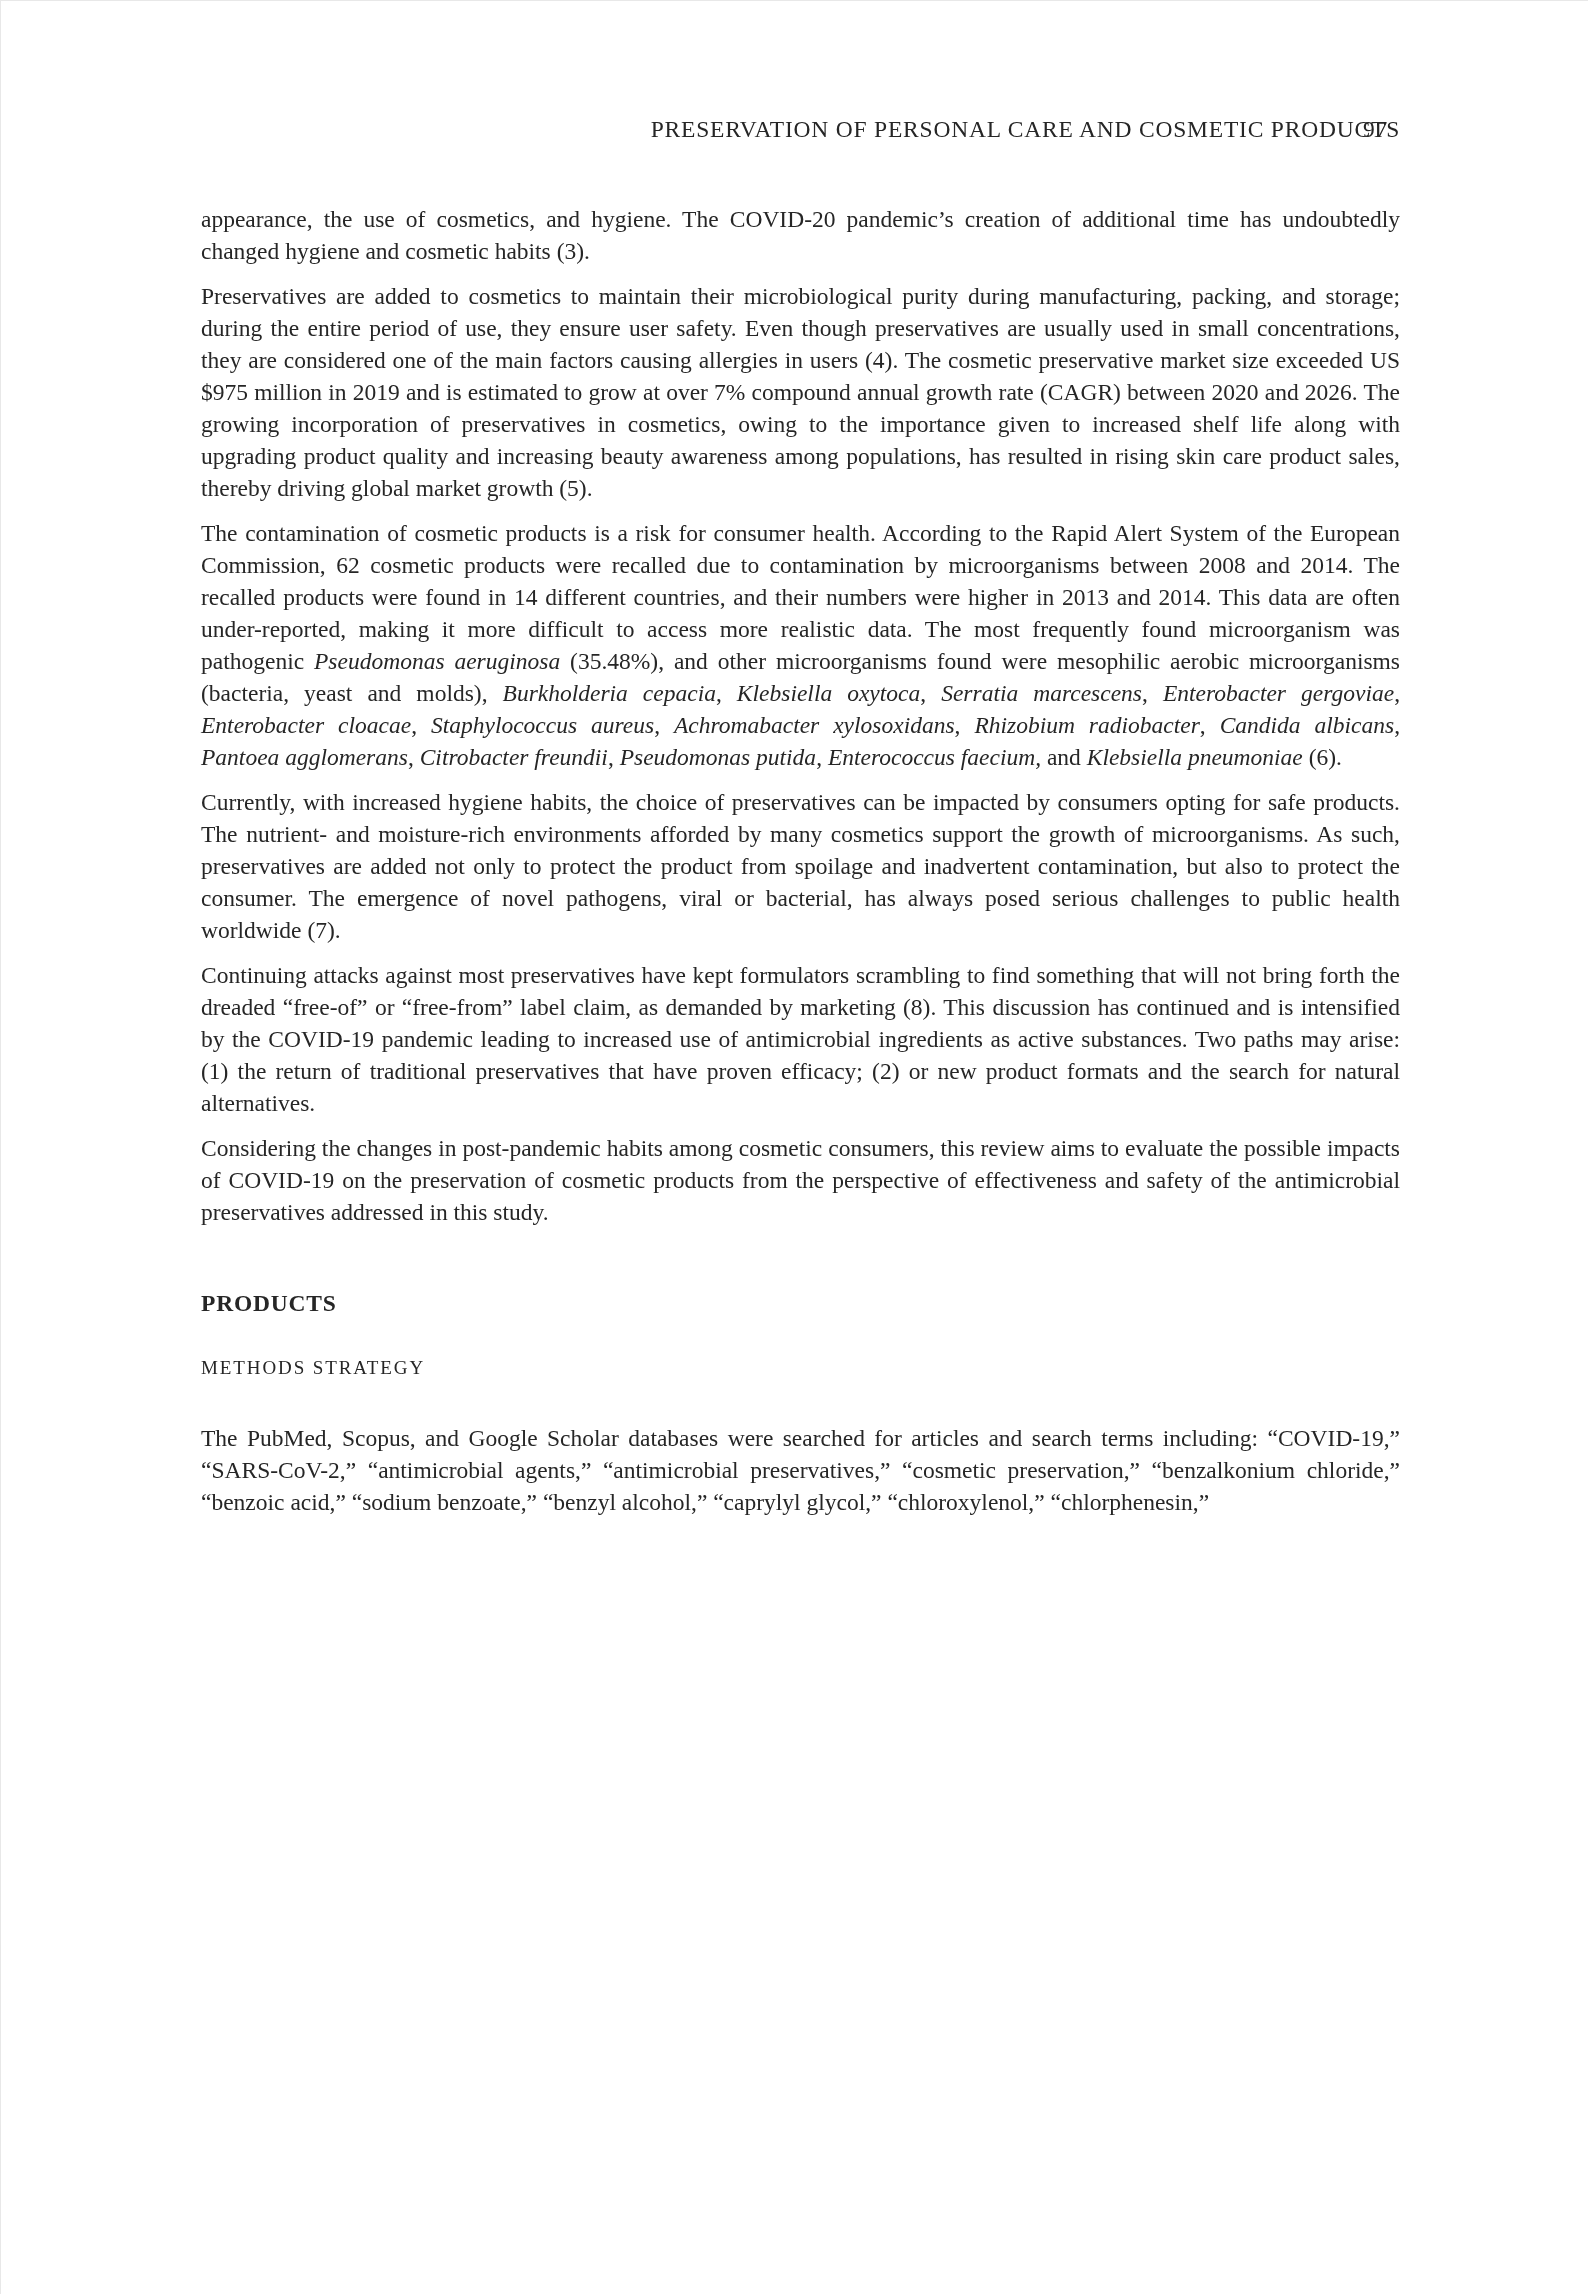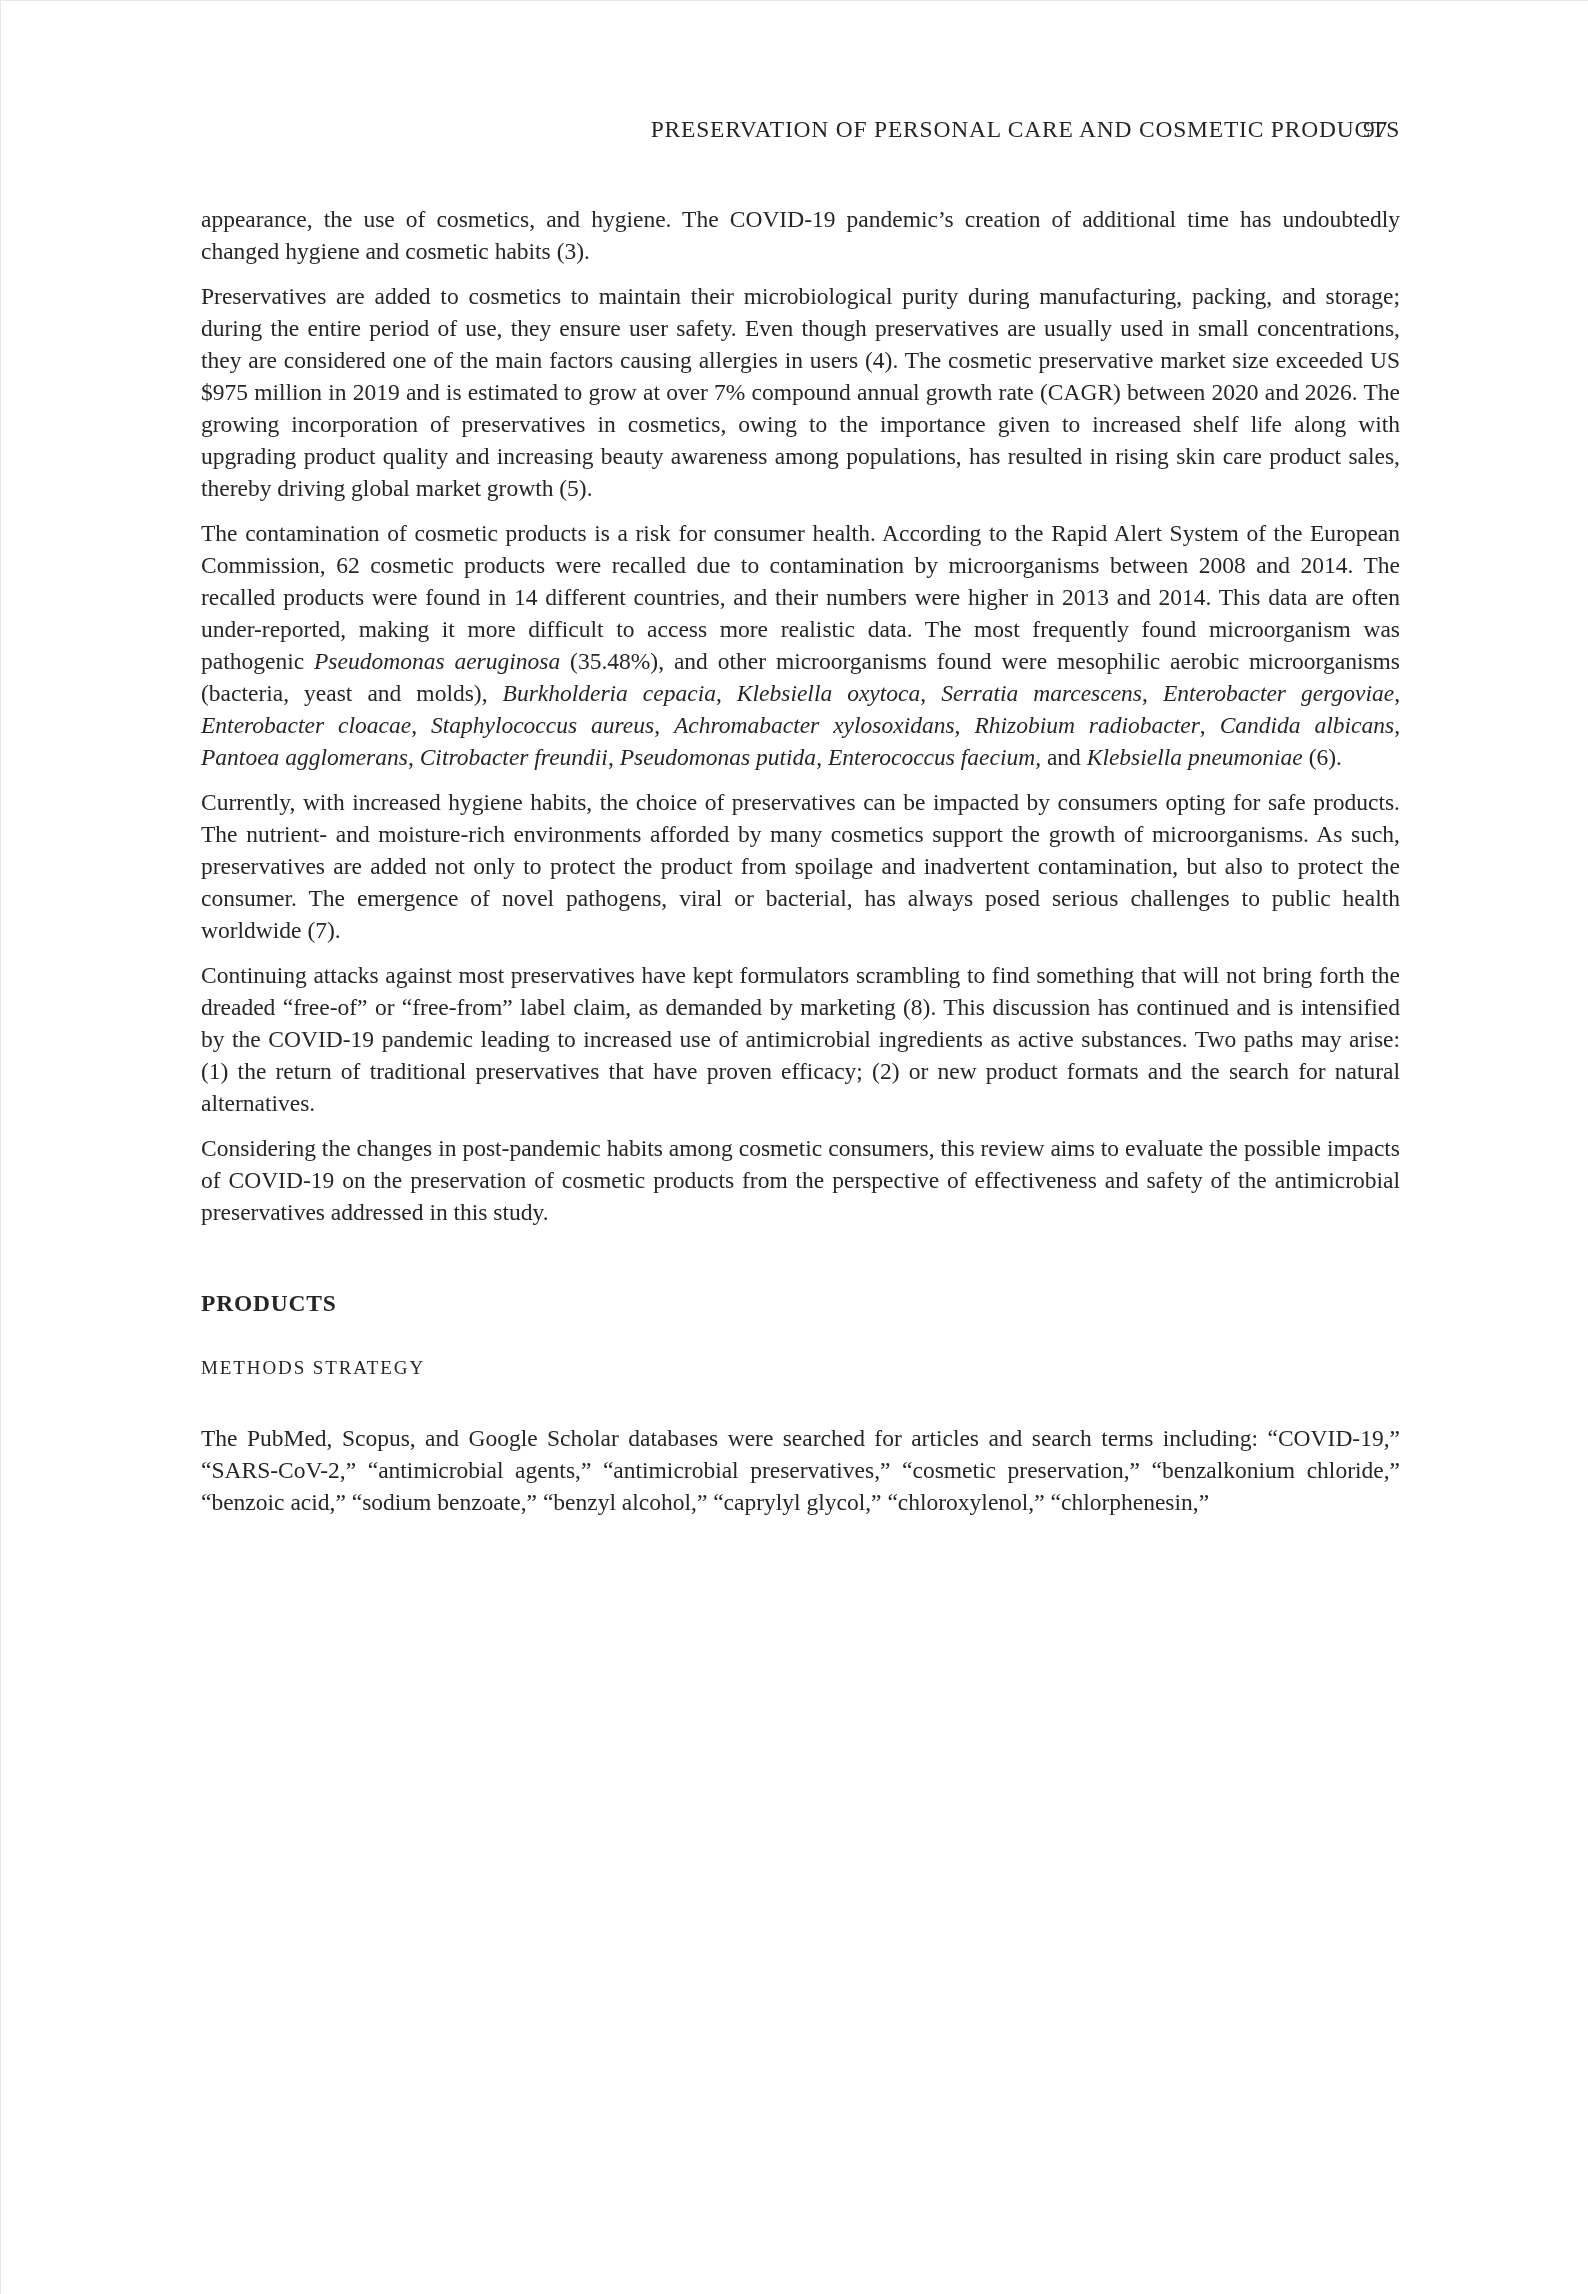--- a/index.html
+++ b/index.html
@@ -61,21 +61,21 @@
 </head>
 <body>
 
 <div class="page">
   <header class="running-header">
     <span class="running-head">PRESERVATION OF PERSONAL CARE AND COSMETIC PRODUCTS</span>
     <span class="page-number">97</span>
   </header>
 
   <main class="content">
-    <p class="para"><span>appearance, the use of cosmetics, and hygiene. The COVID-19 pandemic’s creation of additional time has undoubtedly changed hygiene and cosmetic habits (3).</span></p>
+    <p class="para"><span>appearance, the use of cosmetics, and hygiene. The COVID-20 pandemic’s creation of additional time has undoubtedly changed hygiene and cosmetic habits (3).</span></p>
     <p class="para"><span>Preservatives are added to cosmetics to maintain their microbiological purity during manufacturing, packing, and storage; during the entire period of use, they ensure user safety. Even though preservatives are usually used in small concentrations, they are considered one of the main factors causing allergies in users (4). The cosmetic preservative market size exceeded US $975 million in 2019 and is estimated to grow at over 7% compound annual growth rate (CAGR) between 2020 and 2026. The growing incorporation of preservatives in cosmetics, owing to the importance given to increased shelf life along with upgrading product quality and increasing beauty awareness among populations, has resulted in rising skin care product sales, thereby driving global market growth (5).</span></p>
     <p class="para"><span>The contamination of cosmetic products is a risk for consumer health. According to the Rapid Alert System of the European Commission, 62 cosmetic products were recalled due to contamination by microorganisms between 2008 and 2014. The recalled products were found in 14 different countries, and their numbers were higher in 2013 and 2014. This data are often under-reported, making it more difficult to access more realistic data. The most frequently found microorganism was pathogenic </span><em>Pseudomonas aeruginosa</em><span> (35.48%), and other microorganisms found were mesophilic aerobic microorganisms (bacteria, yeast and molds), </span><em>Burkholderia cepacia</em><span>, </span><em>Klebsiella oxytoca</em><span>, </span><em>Serratia marcescens</em><span>, </span><em>Enterobacter gergoviae</em><span>, </span><em>Enterobacter cloacae</em><span>, </span><em>Staphylococcus aureus</em><span>, </span><em>Achromabacter xylosoxidans</em><span>, </span><em>Rhizobium radiobacter</em><span>, </span><em>Candida albicans</em><span>, </span><em>Pantoea agglomerans</em><span>, </span><em>Citrobacter freundii</em><span>, </span><em>Pseudomonas putida</em><span>, </span><em>Enterococcus faecium,</em><span> and </span><em>Klebsiella pneumoniae</em><span> (6).</span></p>
     <p class="para"><span>Currently, with increased hygiene habits, the choice of preservatives can be impacted by consumers opting for safe products. The nutrient- and moisture-rich environments afforded by many cosmetics support the growth of microorganisms. As such, preservatives are added not only to protect the product from spoilage and inadvertent contamination, but also to protect the consumer. The emergence of novel pathogens, viral or bacterial, has always posed serious challenges to public health worldwide (7).</span></p>
     <p class="para"><span>Continuing attacks against most preservatives have kept formulators scrambling to find something that will not bring forth the dreaded “free-of” or “free-from” label claim, as demanded by marketing (8). This discussion has continued and is intensified by the COVID-19 pandemic leading to increased use of antimicrobial ingredients as active substances. Two paths may arise: (1) the return of traditional preservatives that have proven efficacy; (2) or new product formats and the search for natural alternatives.</span></p>
     <p class="para"><span>Considering the changes in post-pandemic habits among cosmetic consumers, this review aims to evaluate the possible impacts of COVID-19 on the preservation of cosmetic products from the perspective of effectiveness and safety of the antimicrobial preservatives addressed in this study.</span></p>
 
     <h2 class="methods">PRODUCTS</h2>
 
     <h3 class="search-strategy">METHODS STRATEGY</h3>
 

